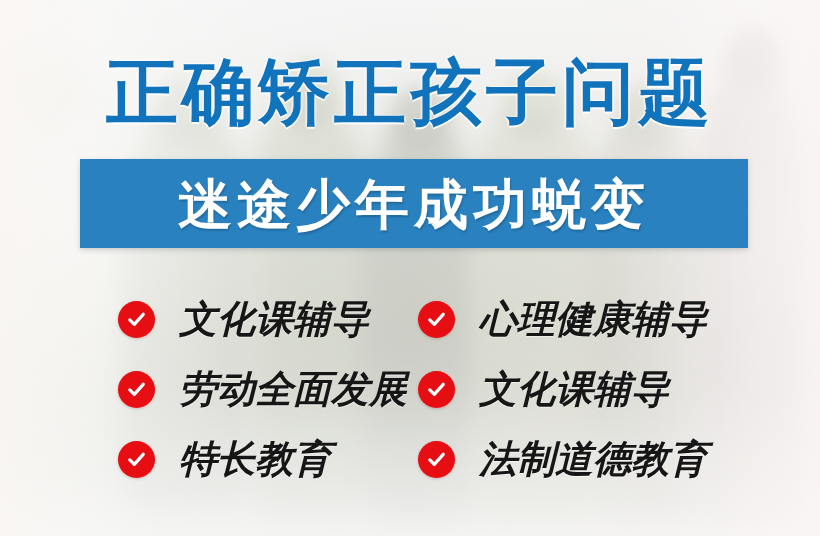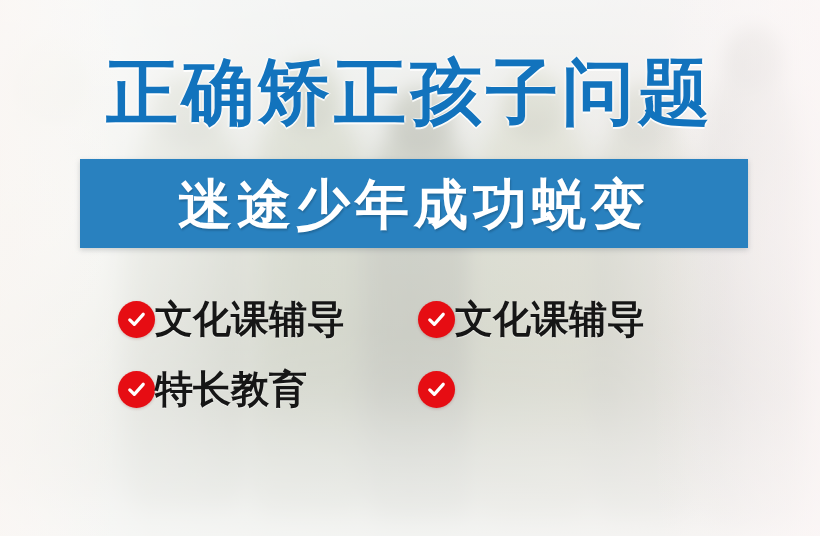--- a/index.html
+++ b/index.html
@@ -162,22 +162,23 @@
     top: 284px;
     width: 610px;
     display: grid;
     grid-template-columns: 300px 310px;
     grid-auto-rows: 70px;
     align-items: center;
   }
   .feature {
     display: flex;
     align-items: center;
-    gap: 0;
+    gap: 24px;
     white-space: nowrap;
+    font-style: italic;
   }
   .check-icon {
     flex: 0 0 auto;
     width: 37px;
     height: 37px;
     border-radius: 50%;
     background: #e60d13;
     display: flex;
     align-items: center;
     justify-content: center;
@@ -244,21 +245,37 @@
 
       <div class="feature">
         <span class="check-icon">
           <svg width="23" height="23" viewBox="0 0 24 24" aria-hidden="true">
             <path d="M5 12.4 L9.7 17 L19 6.6" fill="none" stroke="#ffffff" stroke-width="3.4" stroke-linecap="round" stroke-linejoin="round"></path>
           </svg>
         </span>
         <span class="feature-label">文化课辅导</span>
       </div>
 
-
+      <div class="feature">
+        <span class="check-icon">
+          <svg width="23" height="23" viewBox="0 0 24 24" aria-hidden="true">
+            <path d="M5 12.4 L9.7 17 L19 6.6" fill="none" stroke="#ffffff" stroke-width="3.4" stroke-linecap="round" stroke-linejoin="round"></path>
+          </svg>
+        </span>
+        <span class="feature-label">心理健康辅导</span>
+      </div>
+
+      <div class="feature">
+        <span class="check-icon">
+          <svg width="23" height="23" viewBox="0 0 24 24" aria-hidden="true">
+            <path d="M5 12.4 L9.7 17 L19 6.6" fill="none" stroke="#ffffff" stroke-width="3.4" stroke-linecap="round" stroke-linejoin="round"></path>
+          </svg>
+        </span>
+        <span class="feature-label">劳动全面发展</span>
+      </div>
 
       <div class="feature">
         <span class="check-icon">
           <svg width="23" height="23" viewBox="0 0 24 24" aria-hidden="true">
             <path d="M5 12.4 L9.7 17 L19 6.6" fill="none" stroke="#ffffff" stroke-width="3.4" stroke-linecap="round" stroke-linejoin="round"></path>
           </svg>
         </span>
         <span class="feature-label">文化课辅导</span>
       </div>
 
@@ -270,17 +287,18 @@
         </span>
         <span class="feature-label">特长教育</span>
       </div>
 
       <div class="feature">
         <span class="check-icon">
           <svg width="23" height="23" viewBox="0 0 24 24" aria-hidden="true">
             <path d="M5 12.4 L9.7 17 L19 6.6" fill="none" stroke="#ffffff" stroke-width="3.4" stroke-linecap="round" stroke-linejoin="round"></path>
           </svg>
         </span>
+        <span class="feature-label">法制道德教育</span>
       </div>
 
     </div>
   </div>
 </div>
 
 </body></html>

